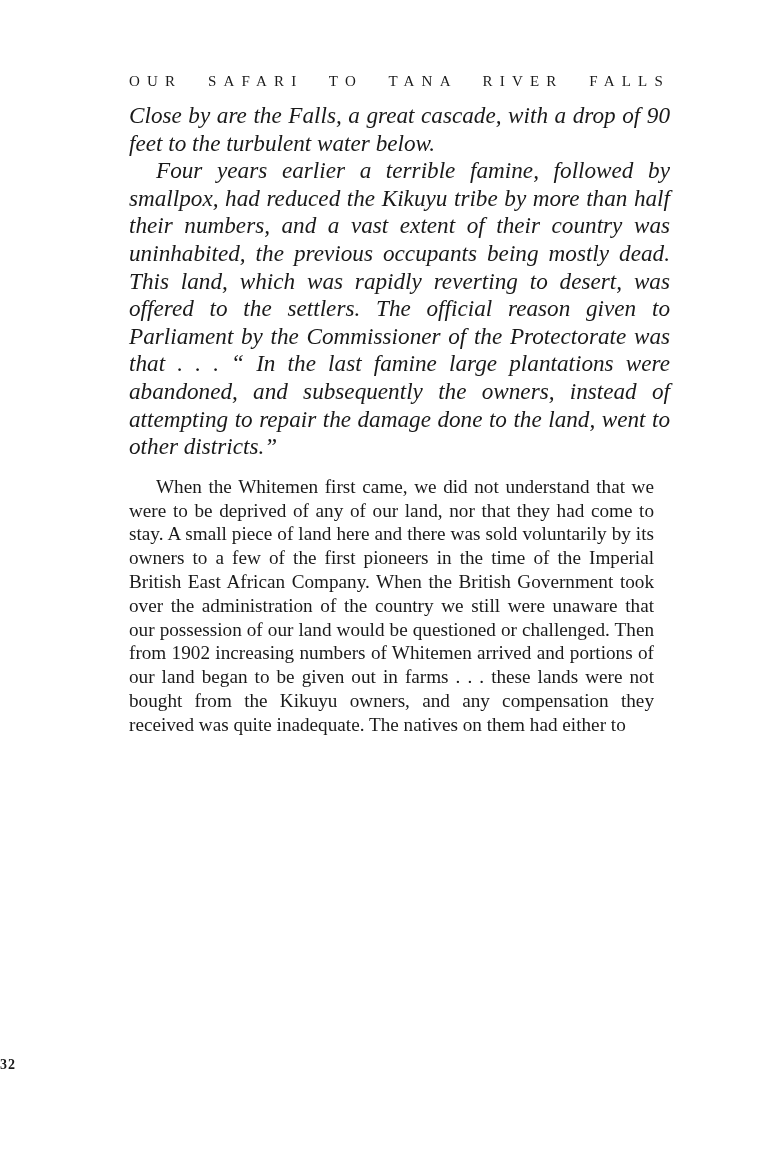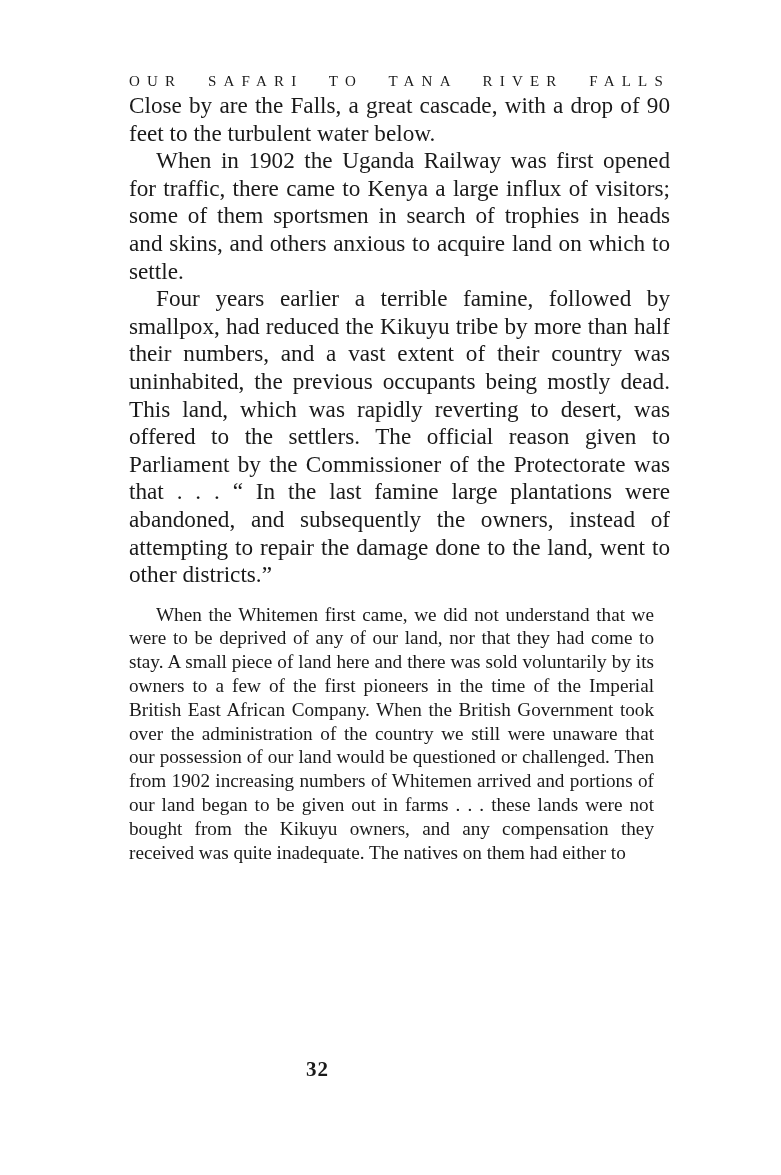--- a/index.html
+++ b/index.html
@@ -21,59 +21,59 @@
       top: 70px;
       width: 541px;
     }
     .running-head {
       font-size: 15px;
       letter-spacing: 7.2px;
       text-align: justify;
       text-align-last: justify;
       line-height: 22px;
       height: 22px;
-      margin-bottom: 0;
+      margin-bottom: 10px;
       white-space: nowrap;
       word-spacing: 10px;
     }
     .body-text {
       font-size: 23.2px;
       line-height: 27.6px;
       text-align: justify;
       text-align-last: left;
       margin: 0;
       hyphens: manual;
+      font-style: italic;
     }
     .body-text.indent {
       text-indent: 27px;
     }
     .quote-text {
       font-size: 19.2px;
       line-height: 23.8px;
       text-align: justify;
       text-indent: 27px;
       margin: 14px 16px 0 0;
     }
     .folio {
       position: absolute;
       left: 0;
       width: 635px;
       top: 1057px;
-      text-align: center;
-      font-size: 21px;
+      text-align: left;
+      font-size: 14px;
       font-weight: bold;
       letter-spacing: 1px;
     }
   </style>
 </head>
 <body>
 
 <div class="page">
   <div class="running-head">OUR SAFARI TO TANA RIVER FALLS</div>
 
   <p class="body-text">Close by are the Falls, a great cascade, with a drop of 90 feet to the turbulent water below.</p>
-  <p class="body-text indent">When in 1902 the Uganda Railway was first opened for traffic, there came to Kenya a large influx of visitors; some of them sportsmen in search of trophies in heads and skins, and others anxious to acquire land on which to settle.</p>
   <p class="body-text indent">Four years earlier a terrible famine, followed by smallpox, had reduced the Kikuyu tribe by more than half their numbers, and a vast extent of their country was uninhabited, the previous occupants being mostly dead. This land, which was rapidly reverting to desert, was offered to the settlers. The official reason given to Parliament by the Commissioner of the Protectorate was that . . . “ In the last famine large plantations were abandoned, and subsequently the owners, instead of attempting to repair the damage done to the land, went to other districts.”</p>
 
   <p class="quote-text">When the Whitemen first came, we did not understand that we were to be deprived of any of our land, nor that they had come to stay. A small piece of land here and there was sold voluntarily by its owners to a few of the first pioneers in the time of the Imperial British East African Company. When the British Government took over the administration of the country we still were unaware that our possession of our land would be questioned or challenged. Then from 1902 increasing numbers of Whitemen arrived and portions of our land began to be given out in farms . . . these lands were not bought from the Kikuyu owners, and any compensation they received was quite inadequate. The natives on them had either to</p>
 </div>
 
 <div class="folio">32</div>
 
 </body></html>

